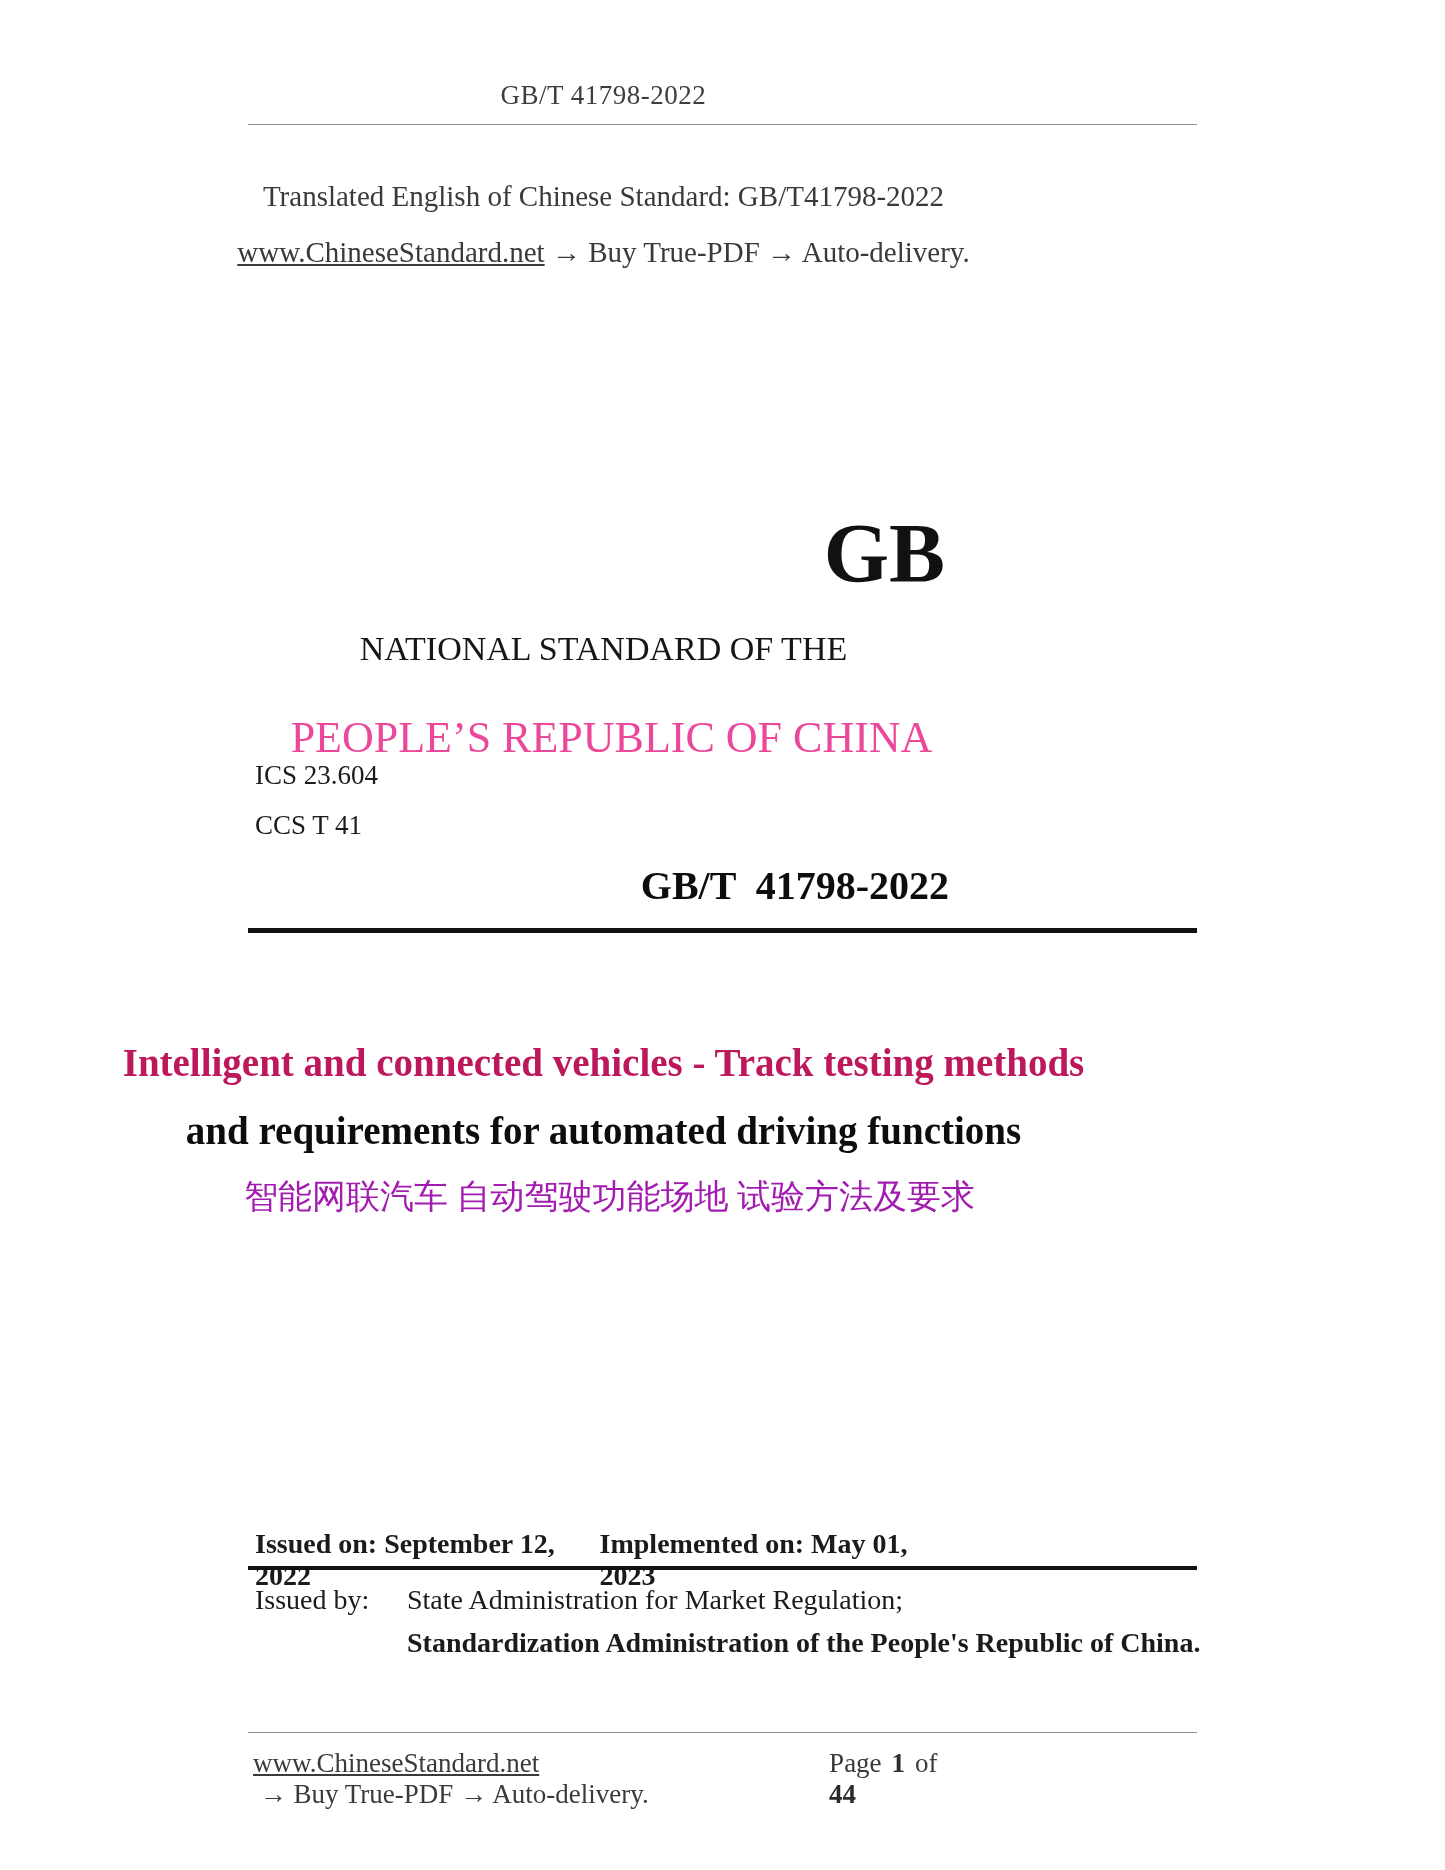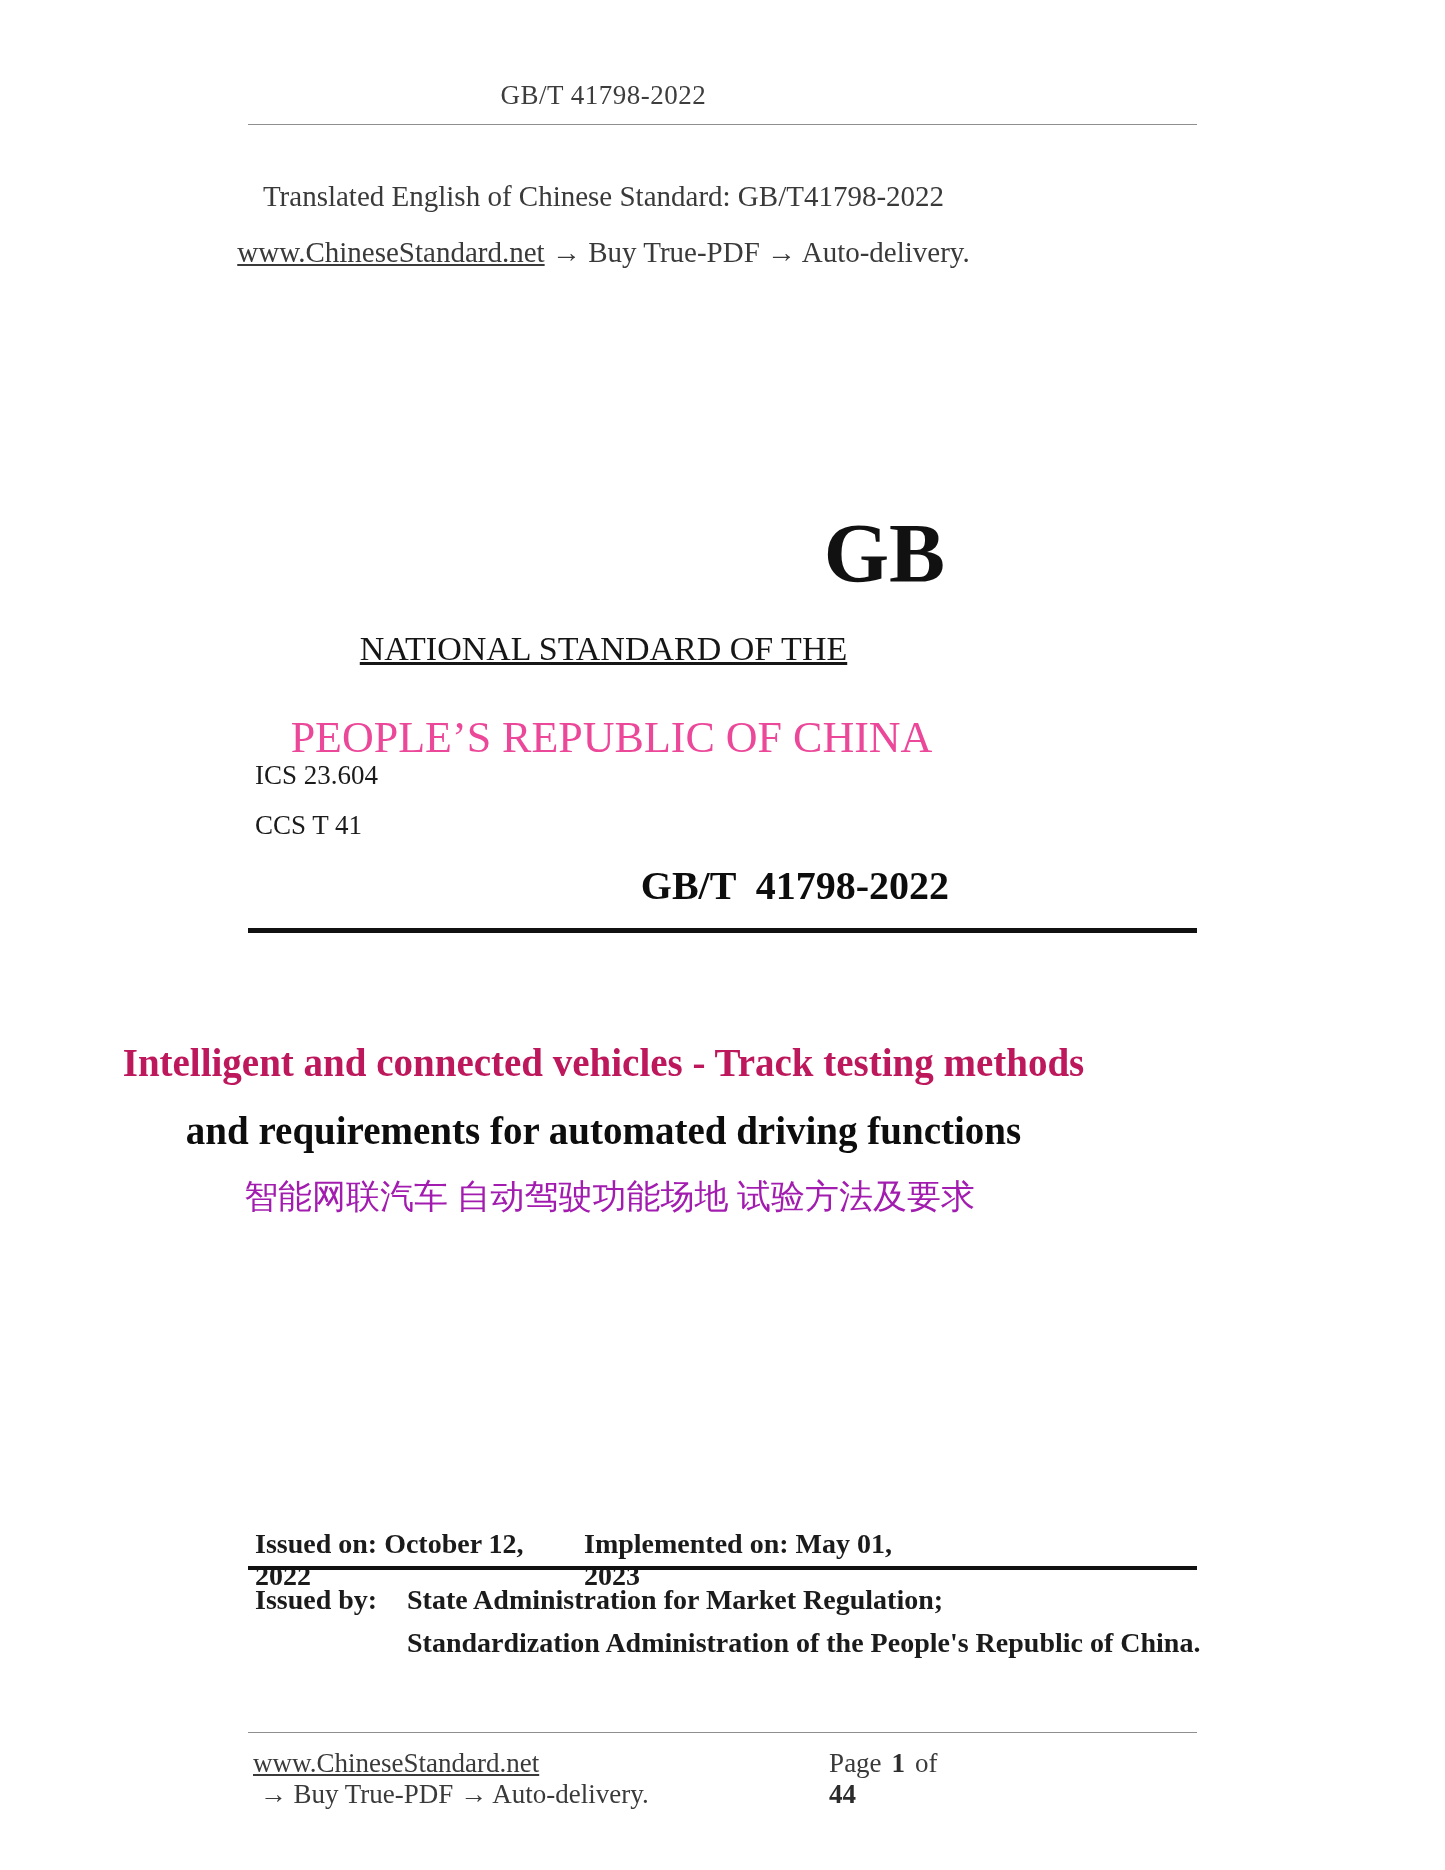--- a/index.html
+++ b/index.html
@@ -53,21 +53,21 @@
   }
 
   
   .gb-logo {
     top: 512px; right: 262px;
     font-size: 84px;
     font-weight: bold;
     line-height: 1;
     color: #111;
   }
-  .org-line1 { top: 630px; font-size: 34px; color: #161616; text-decoration: underline; }
+  .org-line1 { top: 630px; font-size: 34px; color: #161616; }
   .org-line2 { top: 712px; font-size: 44px; color: #ec4899; padding-left: 16px; }
   .ics { top: 760px; left: 255px; font-size: 27px; }
   .ccs { top: 810px; left: 255px; font-size: 27px; }
   .std-number {
     top: 862px; right: 258px;
     font-size: 40px;
     font-weight: bold;
     color: #0d0d0d;
   }
   .rule-thick-1 {
@@ -88,21 +88,21 @@
     display: flex;
     justify-content: space-between;
   }
   .rule-thick-2 {
     top: 1566px; left: 248px; width: 949px; height: 4px;
     background: #111;
   }
   .issuedby-row1 {
     top: 1584px; left: 255px;
     font-size: 28px;
-    font-weight: bold;
+    font-weight: normal;
     display: flex;
   }
   .issuedby-label { width: 152px; }
   .issuedby-row2 {
     top: 1627px; left: 407px;
     font-size: 28px;
     font-weight: bold;
   }
 
   
@@ -148,21 +148,21 @@
 
   <div class="abs rule-thick-1"></div>
 
   <div class="abs centered title-en1">Intelligent and connected vehicles - Track testing methods</div>
 
   <div class="abs centered title-en2">and requirements for automated driving functions</div>
 
   <div class="abs centered title-zh">智能网联汽车 自动驾驶功能场地 试验方法及要求</div>
 
   <div class="abs issue-row">
-    <span>Issued on: October 12, 2022</span>
+    <span>Issued on: September 12, 2022</span>
     <span>Implemented on: May 01, 2023</span>
   </div>
 
   <div class="abs rule-thick-2"></div>
 
   <div class="abs issuedby-row1">
     <span class="issuedby-label">Issued by:</span>
     <span>State Administration for Market Regulation;</span>
   </div>
 

